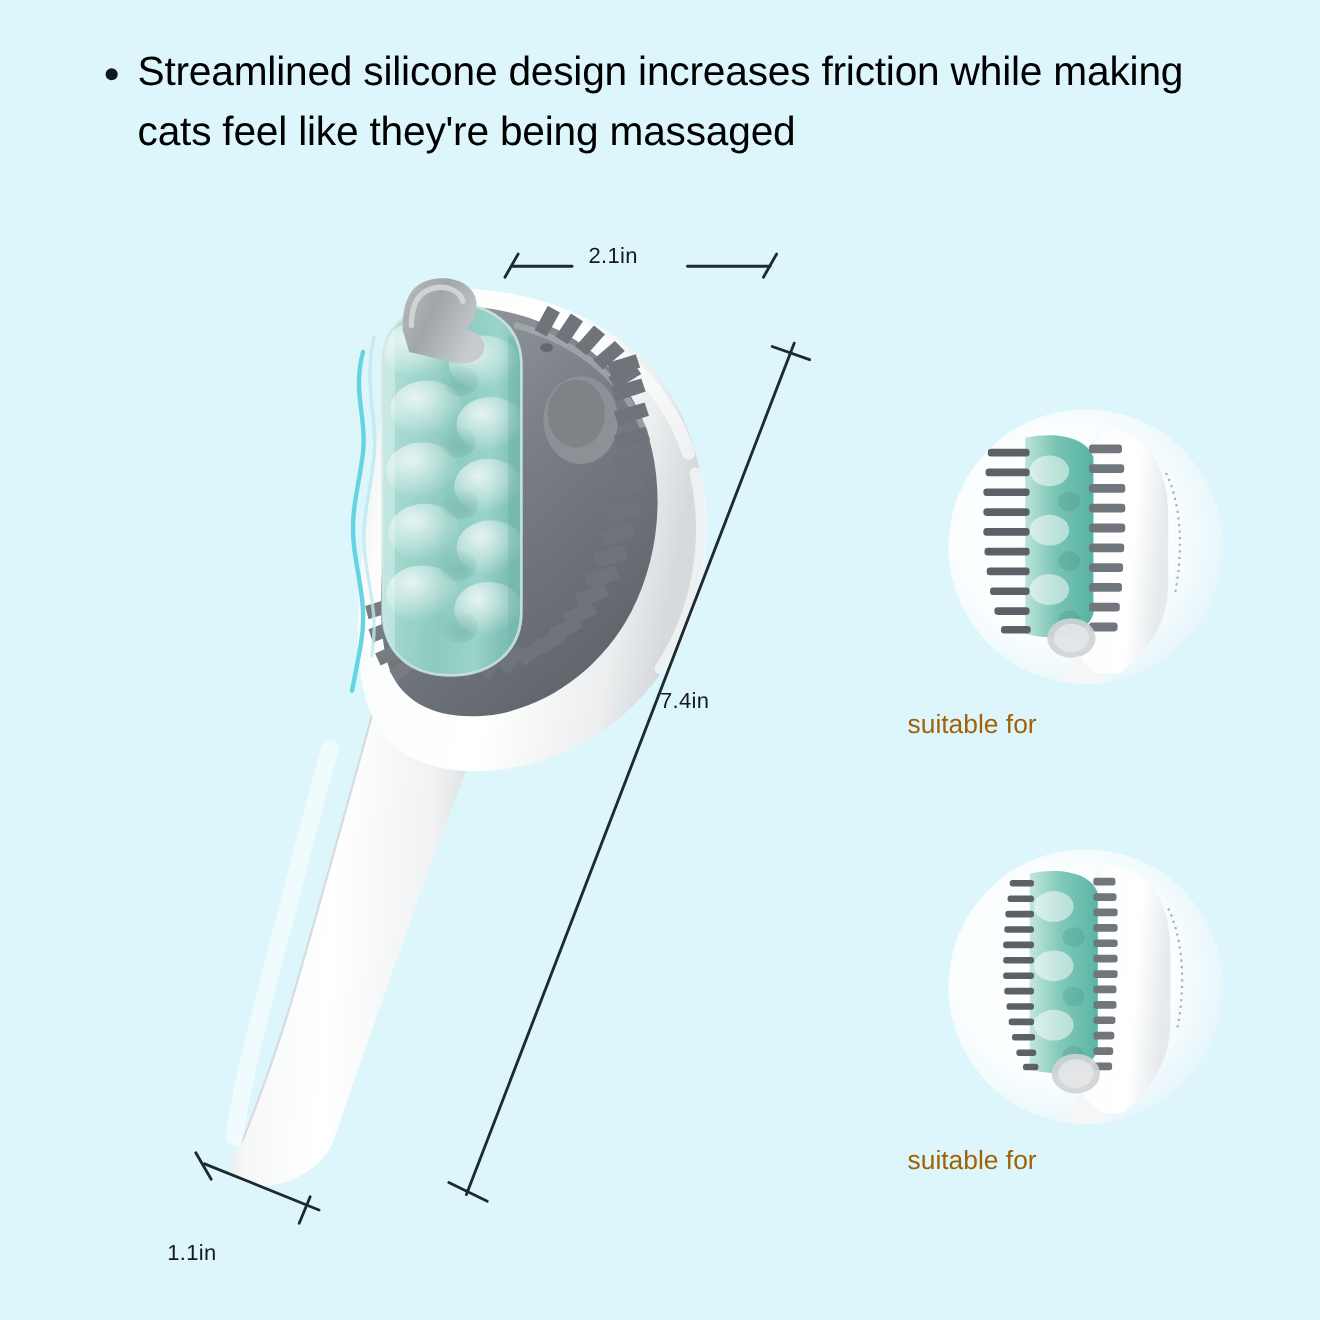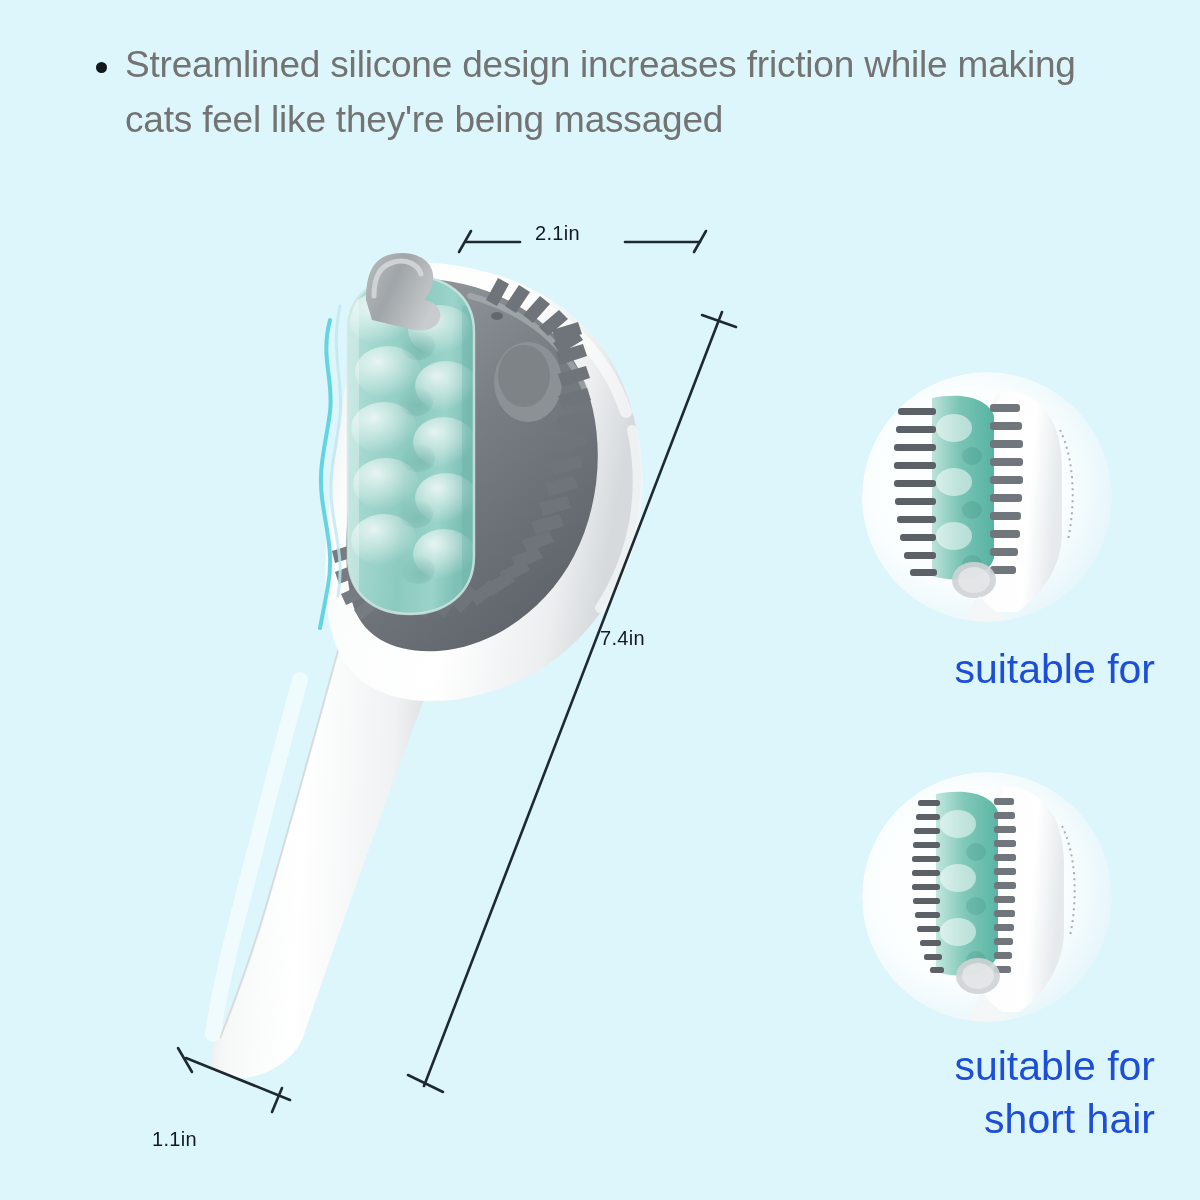--- a/index.html
+++ b/index.html
@@ -23,45 +23,45 @@
     flex:0 0 auto;
     width:11px;height:11px;border-radius:50%;
     background:#12181c;
     margin-top:24px;
   }
   .headline-text{
     font-size:37px;
     line-height:1.48;
     letter-spacing:-.2px;
     font-weight:400;
-    color:#737373;
+    color:#000000;
   }
 
   
   .dim-label{
     position:absolute;
     font-size:20px;
     color:#121a20;
     letter-spacing:.3px;
     white-space:nowrap;
   }
   #dim-w-label{left:535px;top:222px;}
   #dim-h-label{left:590px;top:627px;margin-left:10px;}
   #dim-d-label{left:152px;top:1128px;}
 
   svg.overlay{position:absolute;inset:0;width:1200px;height:1200px;pointer-events:none;}
 
   
   .caption{
     position:absolute;
     width:330px;
-    text-align:right;
-    font-size:41px;
+    text-align:left;
+    font-size:24px;
     line-height:1.3;
-    color:#1d4ed8;
+    color:#a16207;
   }
   #caption-long{left:825px;top:643px;}
   #caption-short{left:825px;top:1040px;}
 
   
   .inset{
     position:absolute;
     width:250px;height:250px;
     border-radius:50%;
     overflow:hidden;
@@ -411,16 +411,15 @@
         </g>
         <ellipse cx="116" cy="204" rx="22" ry="18" fill="#cfd3d5" opacity="0.9"></ellipse>
         <ellipse cx="116" cy="204" rx="16" ry="13" fill="#e6e9ea" opacity="0.8"></ellipse>
         <path d="M122,222 C130,234 144,244 160,250 L108,250 C110,240 114,228 122,222 Z" fill="#f4f6f7"></path>
         <path d="M200,54 C214,82 216,126 208,164" stroke="#9aa0a4" stroke-width="2" stroke-dasharray="2 4" fill="none" opacity="0.85"></path>
       </g>
     </svg>
   </div>
   <div class="caption" id="caption-short">
     <div>suitable for</div>
-    <div>short hair</div>
   </div>
 
 </div>
 
 </body></html>

